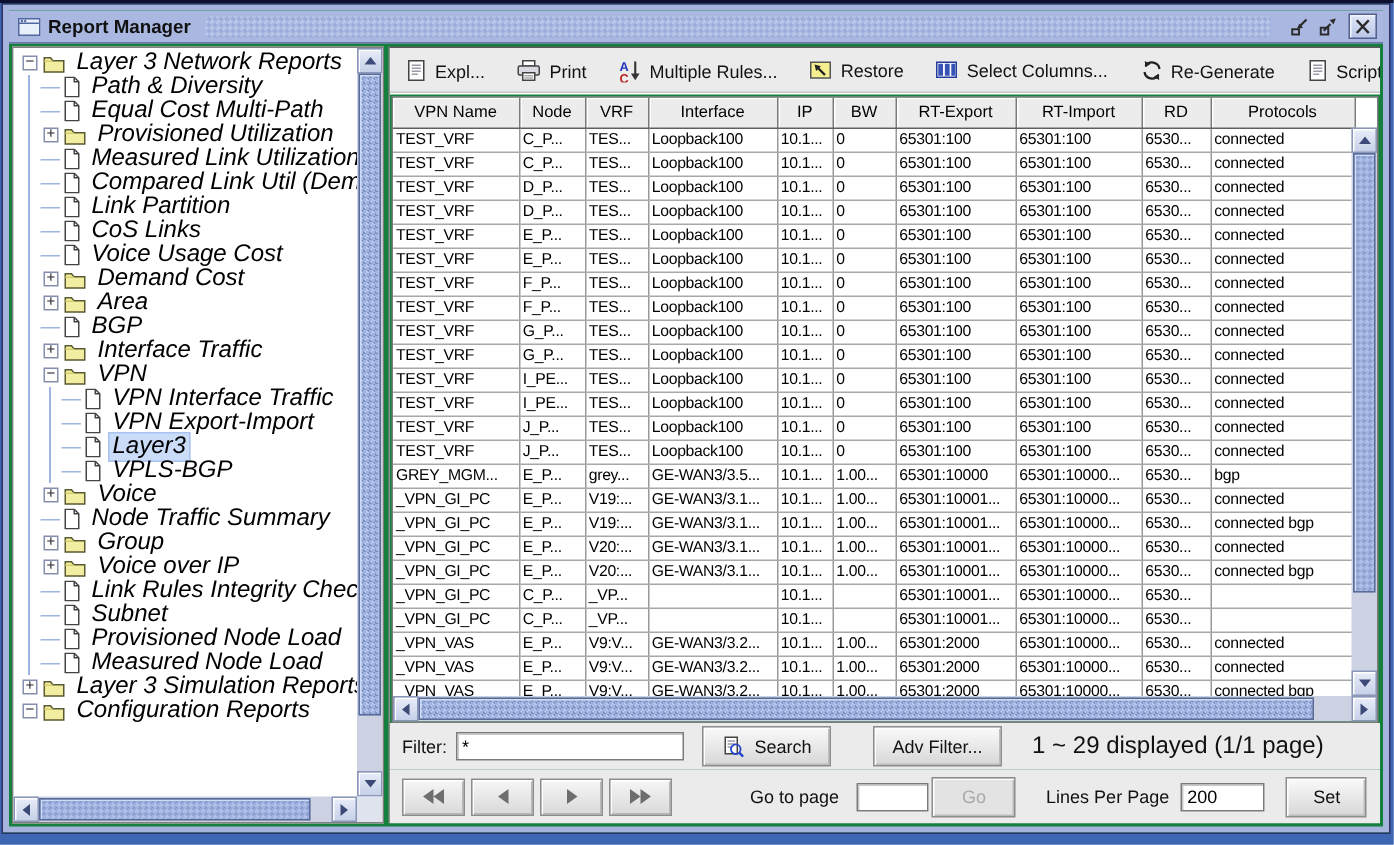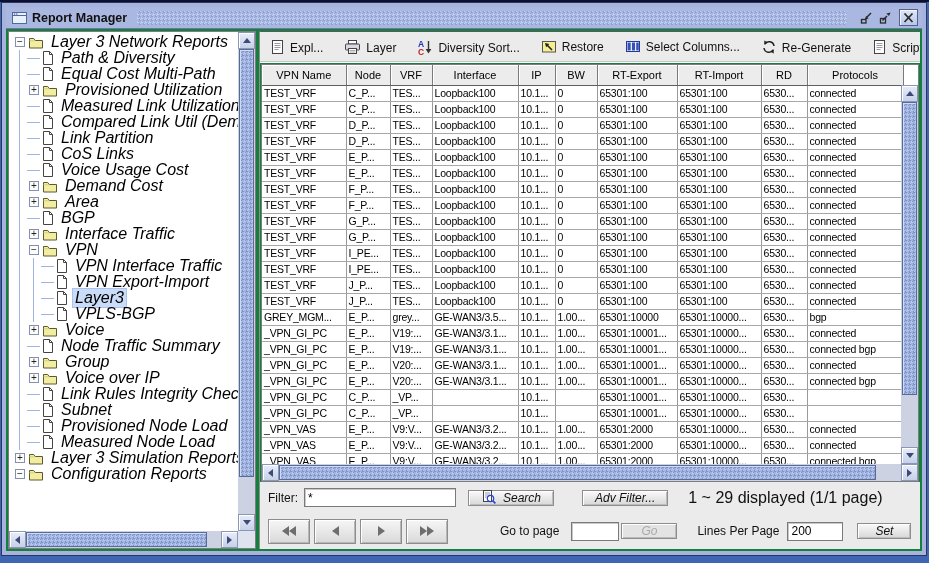--- a/index.html
+++ b/index.html
@@ -80,23 +80,23 @@
   table.rpt td { height:16px; font-size:10.5px; letter-spacing:-0.2px; color:#000; background:#fff;
     border-right:1px solid #9a9a9a; border-bottom:1px solid #a8a8a8;
     padding:0 2px; overflow:hidden; white-space:nowrap; }
   .vsb { position:absolute; top:20px; right:0; bottom:0; width:17px; }
   .hsb { flex:0 0 17px; }
 
   
   .filterbar { flex:0 0 31px; display:flex; align-items:center; padding:0 8px; gap:6px; background:#ebebeb; font-size:12px; }
   .txtin { height:19px; border:1px solid #7a7a7a; box-shadow:inset 1px 1px 0 #c9c9c9; background:#fff;
     font-family:"Liberation Sans",sans-serif; font-size:12px; padding:0 3px; }
-  .btn { height:16px; display:flex; align-items:flex-end; justify-content:center; gap:6px; padding:0 12px;
+  .btn { height:27px; display:flex; align-items:center; justify-content:center; gap:6px; padding:0 12px;
     background:linear-gradient(#fafafa,#d7d7d7); border:1px solid #8d8d8d;
-    box-shadow:inset 1px 1px 0 #fff, inset -1px -1px 0 #bcbcbc; font-size:12px; color:#111; white-space:nowrap;font-style:italic; }
+    box-shadow:inset 1px 1px 0 #fff, inset -1px -1px 0 #bcbcbc; font-size:12px; color:#111; white-space:nowrap; }
   .btn.disabled { color:#a9a9a9; background:#e3e3e3; }
   .status { margin-left:14px; font-size:16px; color:#111; white-space:nowrap; }
   .pagerbar { flex:0 0 36px; display:flex; align-items:center; padding:0 8px; background:#ebebeb; font-size:12px; }
   .navbtn { width:42px; height:25px; margin-right:4px; display:flex; align-items:center; justify-content:center;
     background:linear-gradient(#f6f6f6,#d9d9d9); border:1px solid #8d8d8d;
     box-shadow:inset 1px 1px 0 #fff, inset -1px -1px 0 #b8b8b8; }
   .lbl { white-space:nowrap; color:#111; }
 </style>
 </head>
 <body>
@@ -488,32 +488,32 @@
             </div>
             <div class="tbtn">
               <span class="ticn">
                 <svg width="17" height="16" viewBox="0 0 17 16">
                   <rect x="4.5" y="1.5" width="8" height="3.5" fill="#fff" stroke="#444"></rect>
                   <rect x="1.5" y="5" width="14" height="6" rx="1" fill="#d9d9e2" stroke="#444"></rect>
                   <rect x="4.5" y="9.5" width="8" height="5" fill="#fff" stroke="#444"></rect>
                   <path d="M5.5 11.5h6M5.5 13h6" stroke="#aaa"></path>
                 </svg>
               </span>
-              <span>Layer</span>
+              <span>Print</span>
             </div>
             <div class="tbtn">
               <span class="ticn">
                 <svg width="16" height="16" viewBox="0 0 16 16">
                   <text x="1" y="8" font-size="8.5" font-weight="bold" fill="#2233bb" font-family="Liberation Sans,sans-serif">A</text>
                   <text x="1" y="16" font-size="8.5" font-weight="bold" fill="#bb2222" font-family="Liberation Sans,sans-serif">C</text>
                   <path d="M11.5 2v9" stroke="#333" stroke-width="1.4"></path>
                   <path d="M8.6 10l2.9 4.5L14.4 10z" fill="#333"></path>
                 </svg>
               </span>
-              <span>Diversity Sort...</span>
+              <span>Multiple Rules...</span>
             </div>
             <div class="tbtn">
               <span class="ticn">
                 <svg width="16" height="15" viewBox="0 0 16 15">
                   <rect x="1.5" y="2.5" width="13" height="10.5" fill="#f5ef8f" stroke="#555"></rect>
                   <path d="M11 11L6 6" stroke="#222" stroke-width="1.6"></path>
                   <path d="M4 4l1.1 4.3 3.2-3.2z" fill="#222"></path>
                 </svg>
               </span>
               <span>Restore</span>

